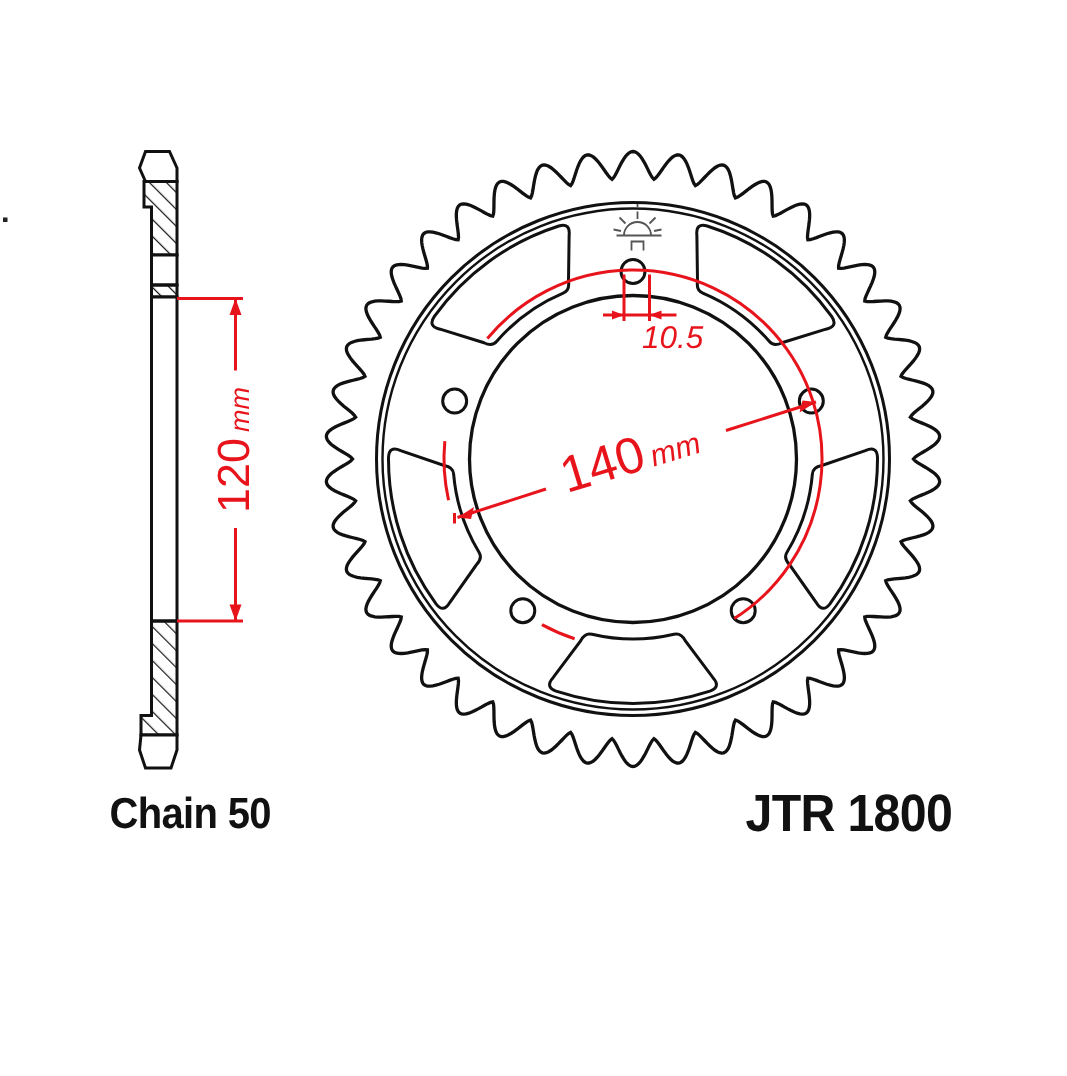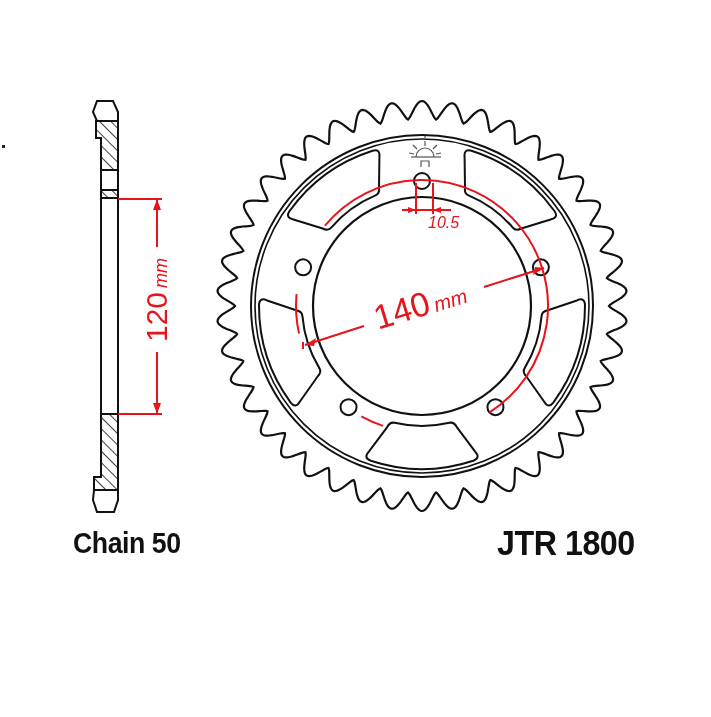--- a/index.html
+++ b/index.html
@@ -5,21 +5,21 @@
   html, body { margin: 0; padding: 0; background: #ffffff; }
   body { width: 711px; height: 717px; position: relative; overflow: hidden; font-family: "Liberation Sans", sans-serif; }
   #canvas { position: absolute; left: 0; top: 0; }
   .label { position: absolute; font-family: "Liberation Sans", sans-serif; font-weight: bold; color: #111111; white-space: nowrap; }
   #chain-label { left: 73px; top: 527px; font-size: 29px; letter-spacing: -0.5px; transform: scaleX(0.92); transform-origin: left top; }
   #part-label { left: 497px; top: 523px; font-size: 35px; letter-spacing: -0.5px; transform: scaleX(0.92); transform-origin: left top; }
   .red-text { position: absolute; color: #e8141c; font-family: "Liberation Sans", sans-serif; white-space: nowrap; }
   #dim-120 { left: 157px; top: 300px; transform: translate(-50%,-50%) rotate(-90deg); font-size: 30px; }
   #dim-120 .unit, #dim-140 .unit { font-style: italic; font-size: 0.6em; margin-left: 4px; }
   #dim-140 { left: 420px; top: 305px; transform: translate(-50%,-50%) rotate(-17deg); font-size: 34px; }
-  #dim-105 { left: 428px; top: 214px; font-size: 16px; font-style: italic; }
+  #dim-105 { left: 428px; top: 214px; font-size: 21px; font-style: italic; }
   #dot-mark { position: absolute; left: 2px; top: 145px; width: 3px; height: 3px; background: #222; }
 </style>
 </head>
 <body>
 
 <svg id="canvas" width="711" height="717" viewBox="0 0 711 717" xmlns="http://www.w3.org/2000/svg">
   <defs>
     <pattern id="hatch" patternUnits="userSpaceOnUse" width="8" height="8" patternTransform="rotate(-45)">
       <line x1="0" y1="0" x2="0" y2="8" stroke="#111" stroke-width="1.6"></line>
     </pattern>

